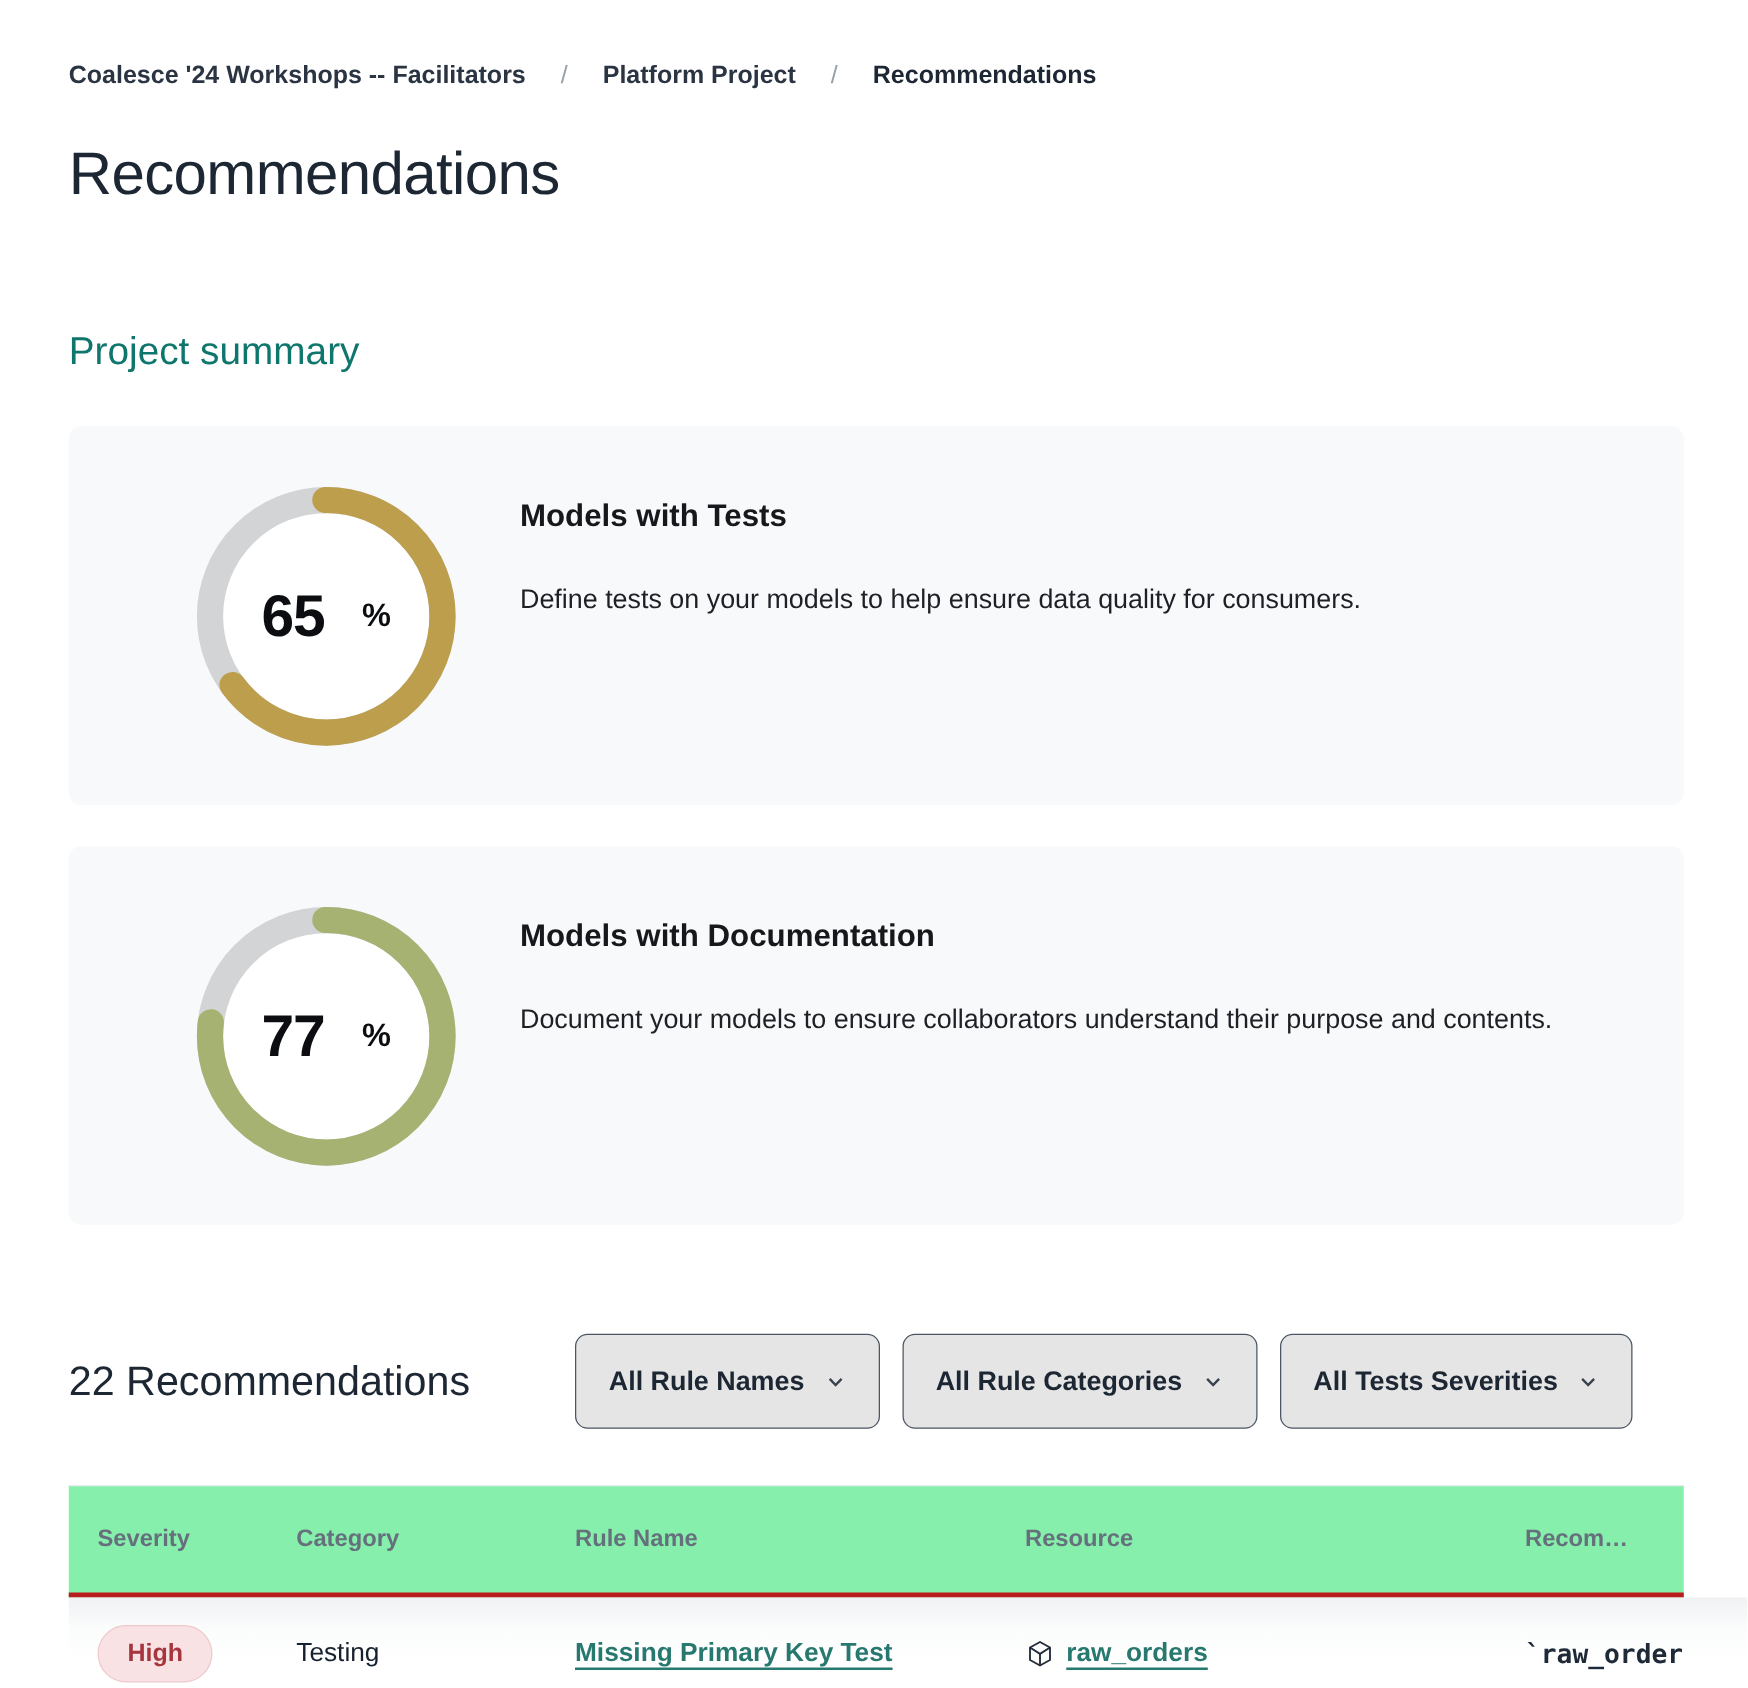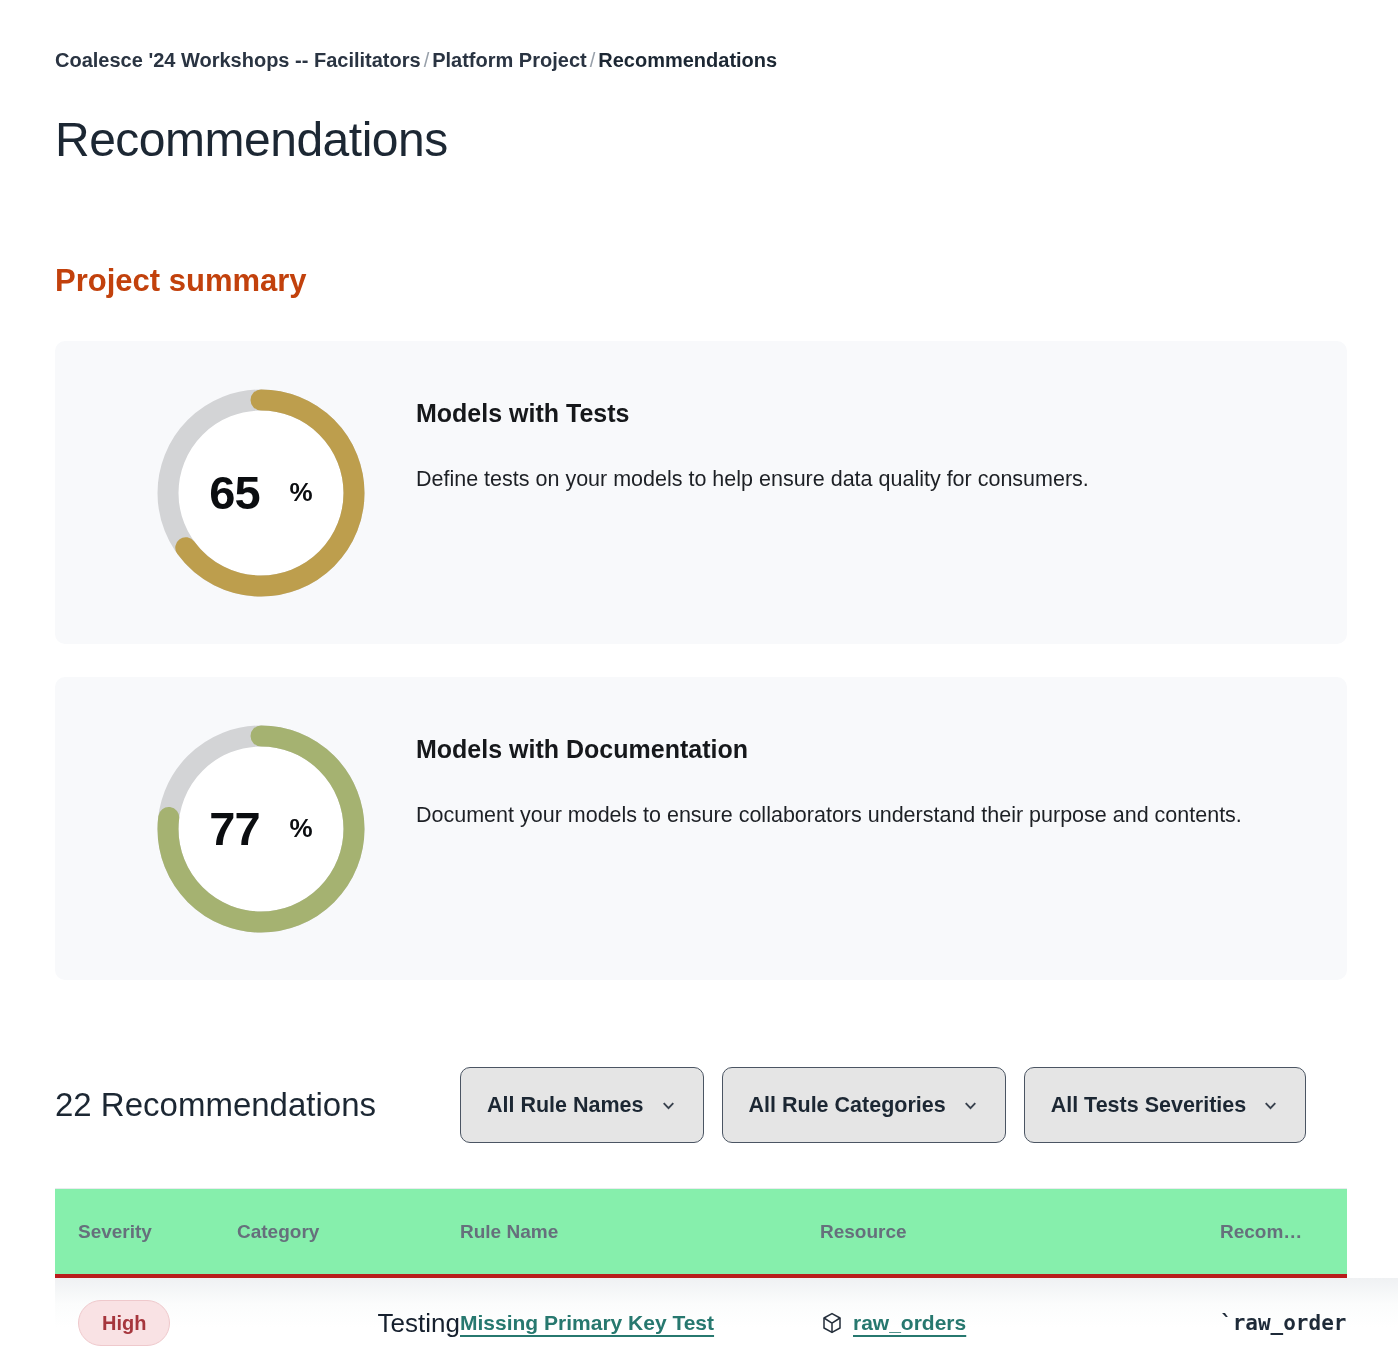--- a/index.html
+++ b/index.html
@@ -2,31 +2,31 @@
 <html><head>
 <meta charset="utf-8">
 <style>
   * { margin: 0; padding: 0; box-sizing: border-box; }
   html, body { width: 1398px; height: 1350px; overflow: hidden; background: #ffffff; }
   body { font-family: "Liberation Sans", sans-serif; color: #1e2a38; }
   .page { width: 1398px; height: 1350px; overflow: hidden; padding-left: 55px; }
   .content { width: 1292px; }
 
   
-  .breadcrumb { margin-top: 47px; display: flex; align-items: center; gap: 3px;
+  .breadcrumb { margin-top: 47px; display: flex; align-items: center; gap: 28px;
                 font-size: 20px; font-weight: 600; color: #2a3442; line-height: 26px; }
   .breadcrumb .sep { color: #98a0aa; font-weight: 400; }
   .breadcrumb .crumb { text-decoration: none; color: #2a3442; cursor: pointer; }
   .breadcrumb .crumb.current { font-weight: 700; color: #1c2733; cursor: default; }
 
   
   .page-title { margin-top: 38px; font-size: 48px; font-weight: 500; color: #1c2733; line-height: 58px; letter-spacing: -0.5px; }
 
   
-  .section-heading { margin-top: 92px; font-size: 31px; font-weight: 700; color: #c2410c; line-height: 40px; }
+  .section-heading { margin-top: 92px; font-size: 31px; font-weight: 400; color: #0f766e; line-height: 40px; }
 
   
   .card { margin-top: 40px; width: 1292px; height: 303px; background: #f8f9fb;
           border-radius: 10px; display: flex; align-items: center; }
   .card + .card { margin-top: 33px; }
   .donut-wrap { width: 208px; height: 208px; margin-left: 102px; flex: none; position: relative; }
   .donut-wrap svg { width: 208px; height: 208px; display: block; transform: rotate(-90deg); }
   .donut-center { position: absolute; inset: 0; display: flex; align-items: center; justify-content: center; gap: 28px; }
   .donut-value { font-size: 47px; font-weight: 700; color: #0b0d10; letter-spacing: -1px; }
   .donut-suffix { font-size: 26px; font-weight: 700; color: #0b0d10; margin-left: 2px; }
@@ -51,21 +51,21 @@
             border-top: 1px solid #e9ebee; border-bottom: 4px solid #b91c1c;
             padding-left: 23px; }
   .t-head .th { font-size: 19px; font-weight: 600; color: #666f7c;
                 overflow: hidden; white-space: nowrap; }
   .t-body-row { width: 1343px; height: 90px; align-items: center; padding-left: 23px;
                 background: linear-gradient(180deg, #eff1f3 0%, #fbfcfc 28%, #ffffff 55%); }
   .severity-badge { display: inline-flex; align-items: center; justify-content: center;
                     height: 46px; padding: 0 23px; border-radius: 999px;
                     background: #f9e2e4; border: 1px solid #efc9cc;
                     font-size: 20px; font-weight: 700; color: #a6363d; }
-  .cell-text { font-size: 26px; color: #16202e; text-align: right; }
+  .cell-text { font-size: 21px; color: #16202e; }
   .link { font-size: 21px; font-weight: 600; color: #27786f; text-decoration: underline;
           text-underline-offset: 5px; cursor: pointer; }
   .resource-cell { display: flex; align-items: center; gap: 9px; }
   .resource-cell svg { width: 24px; height: 24px; stroke: #232d3a; flex: none; }
   .code-cell { overflow: visible; white-space: nowrap; }
   .code-text { font-family: "DejaVu Sans Mono", monospace; font-weight: 700;
                font-size: 21px; color: #1e2a38; letter-spacing: 0; }
 </style>
 </head>
 <body>

